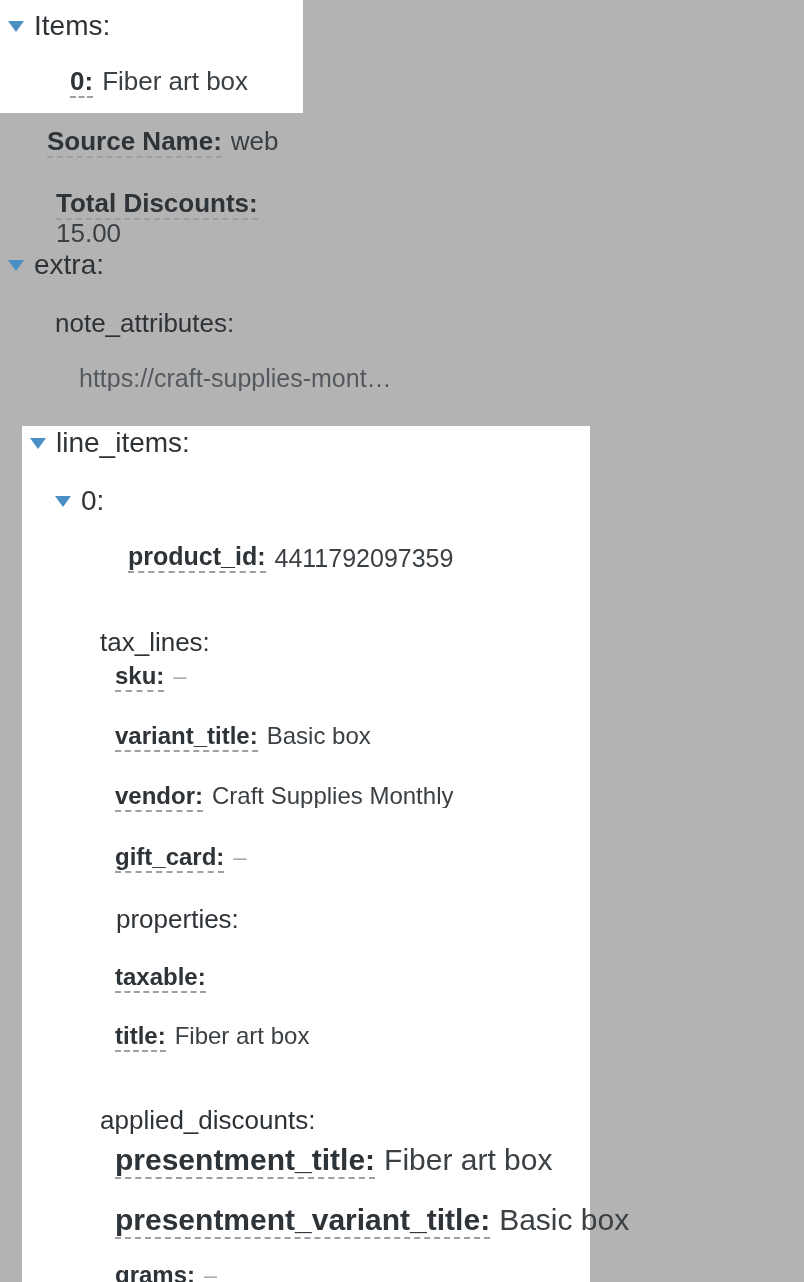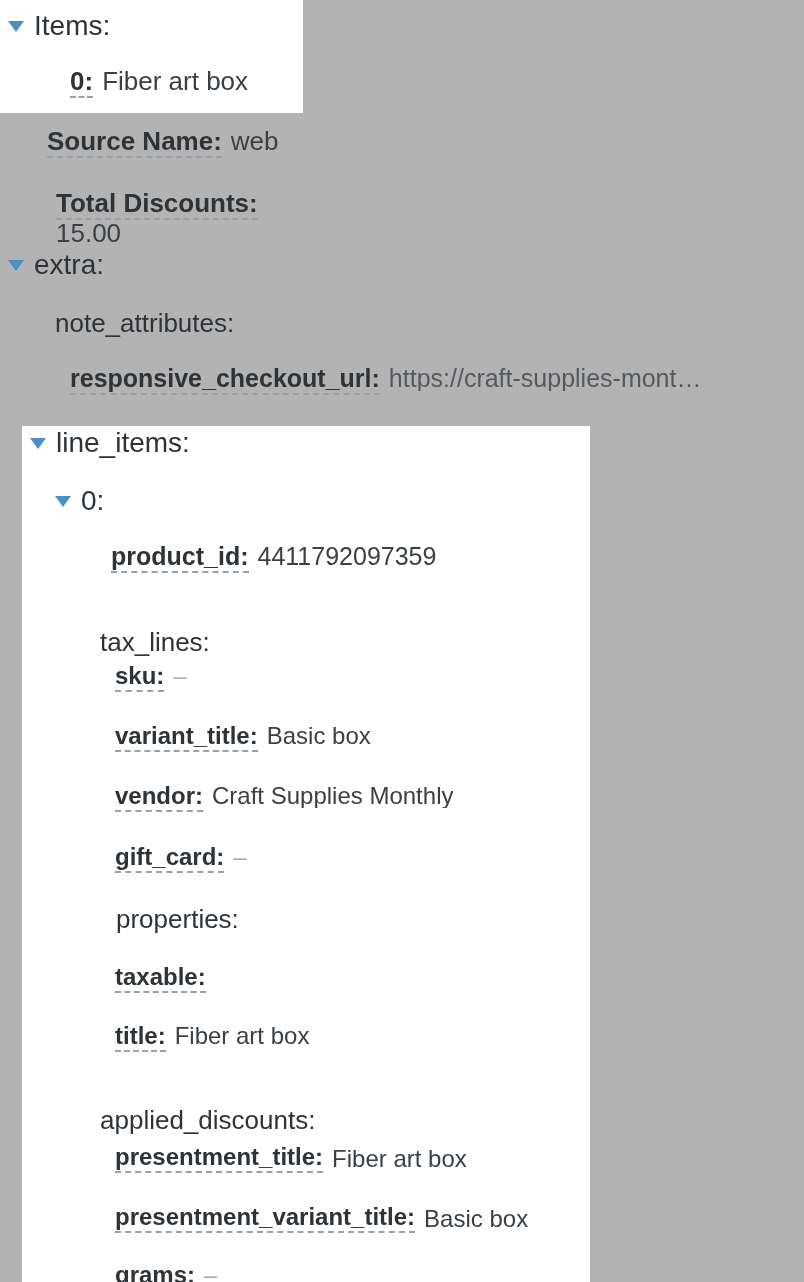--- a/index.html
+++ b/index.html
@@ -73,21 +73,21 @@
     text-overflow: ellipsis;
   }
   .val.empty { color: #a8aeb4; }
   .val.dim   { color: #54595f; }
 
   
   .fs-28 { font-size: 28px; }
   .fs-26 { font-size: 26px; }
   .fs-25 { font-size: 25px; }
   .fs-24 { font-size: 24px; }
-  .fs-23 { font-size: 24px; align-items: center; }
+  .fs-23 { font-size: 30px; }
 
   .clipped { overflow: hidden; }
 </style>
 </head>
 <body>
 
 <div id="stage">
 
   <div class="panel" id="panel-items"></div>
   <div class="panel" id="panel-line"></div>
@@ -115,35 +115,34 @@
   <div class="row fs-28" style="left:8px; top:251px;">
     <span class="caret"></span>
     <span class="plainkey">extra:</span>
   </div>
 
   <div class="row fs-26" style="left:55px; top:310px;">
     <span class="plainkey">note_attributes:</span>
   </div>
 
   <div class="row fs-25 clipped" style="left:70px; top:366px; max-width:734px;">
-    <span class="key">responsive_checkout_url:</span>
     <span class="val dim">https://craft-supplies-mont…</span>
   </div>
 
   <div class="row fs-28" style="left:30px; top:429px;">
     <span class="caret"></span>
     <span class="plainkey">line_items:</span>
   </div>
 
   <div class="row fs-28" style="left:55px; top:487px;">
     <span class="caret"></span>
     <span class="plainkey">0:</span>
   </div>
 
-  <div class="row fs-25" style="left:111px; top:544px;">
+  <div class="row fs-25" style="left:128px; top:544px;align-items:center;">
     <span class="key">product_id:</span>
     <span class="val">4411792097359</span>
   </div>
 
   <div class="row fs-26" style="left:100px; top:629px;">
     <span class="plainkey">tax_lines:</span>
   </div>
 
   <div class="row fs-24" style="left:115px; top:664px;">
     <span class="key">sku:</span>

